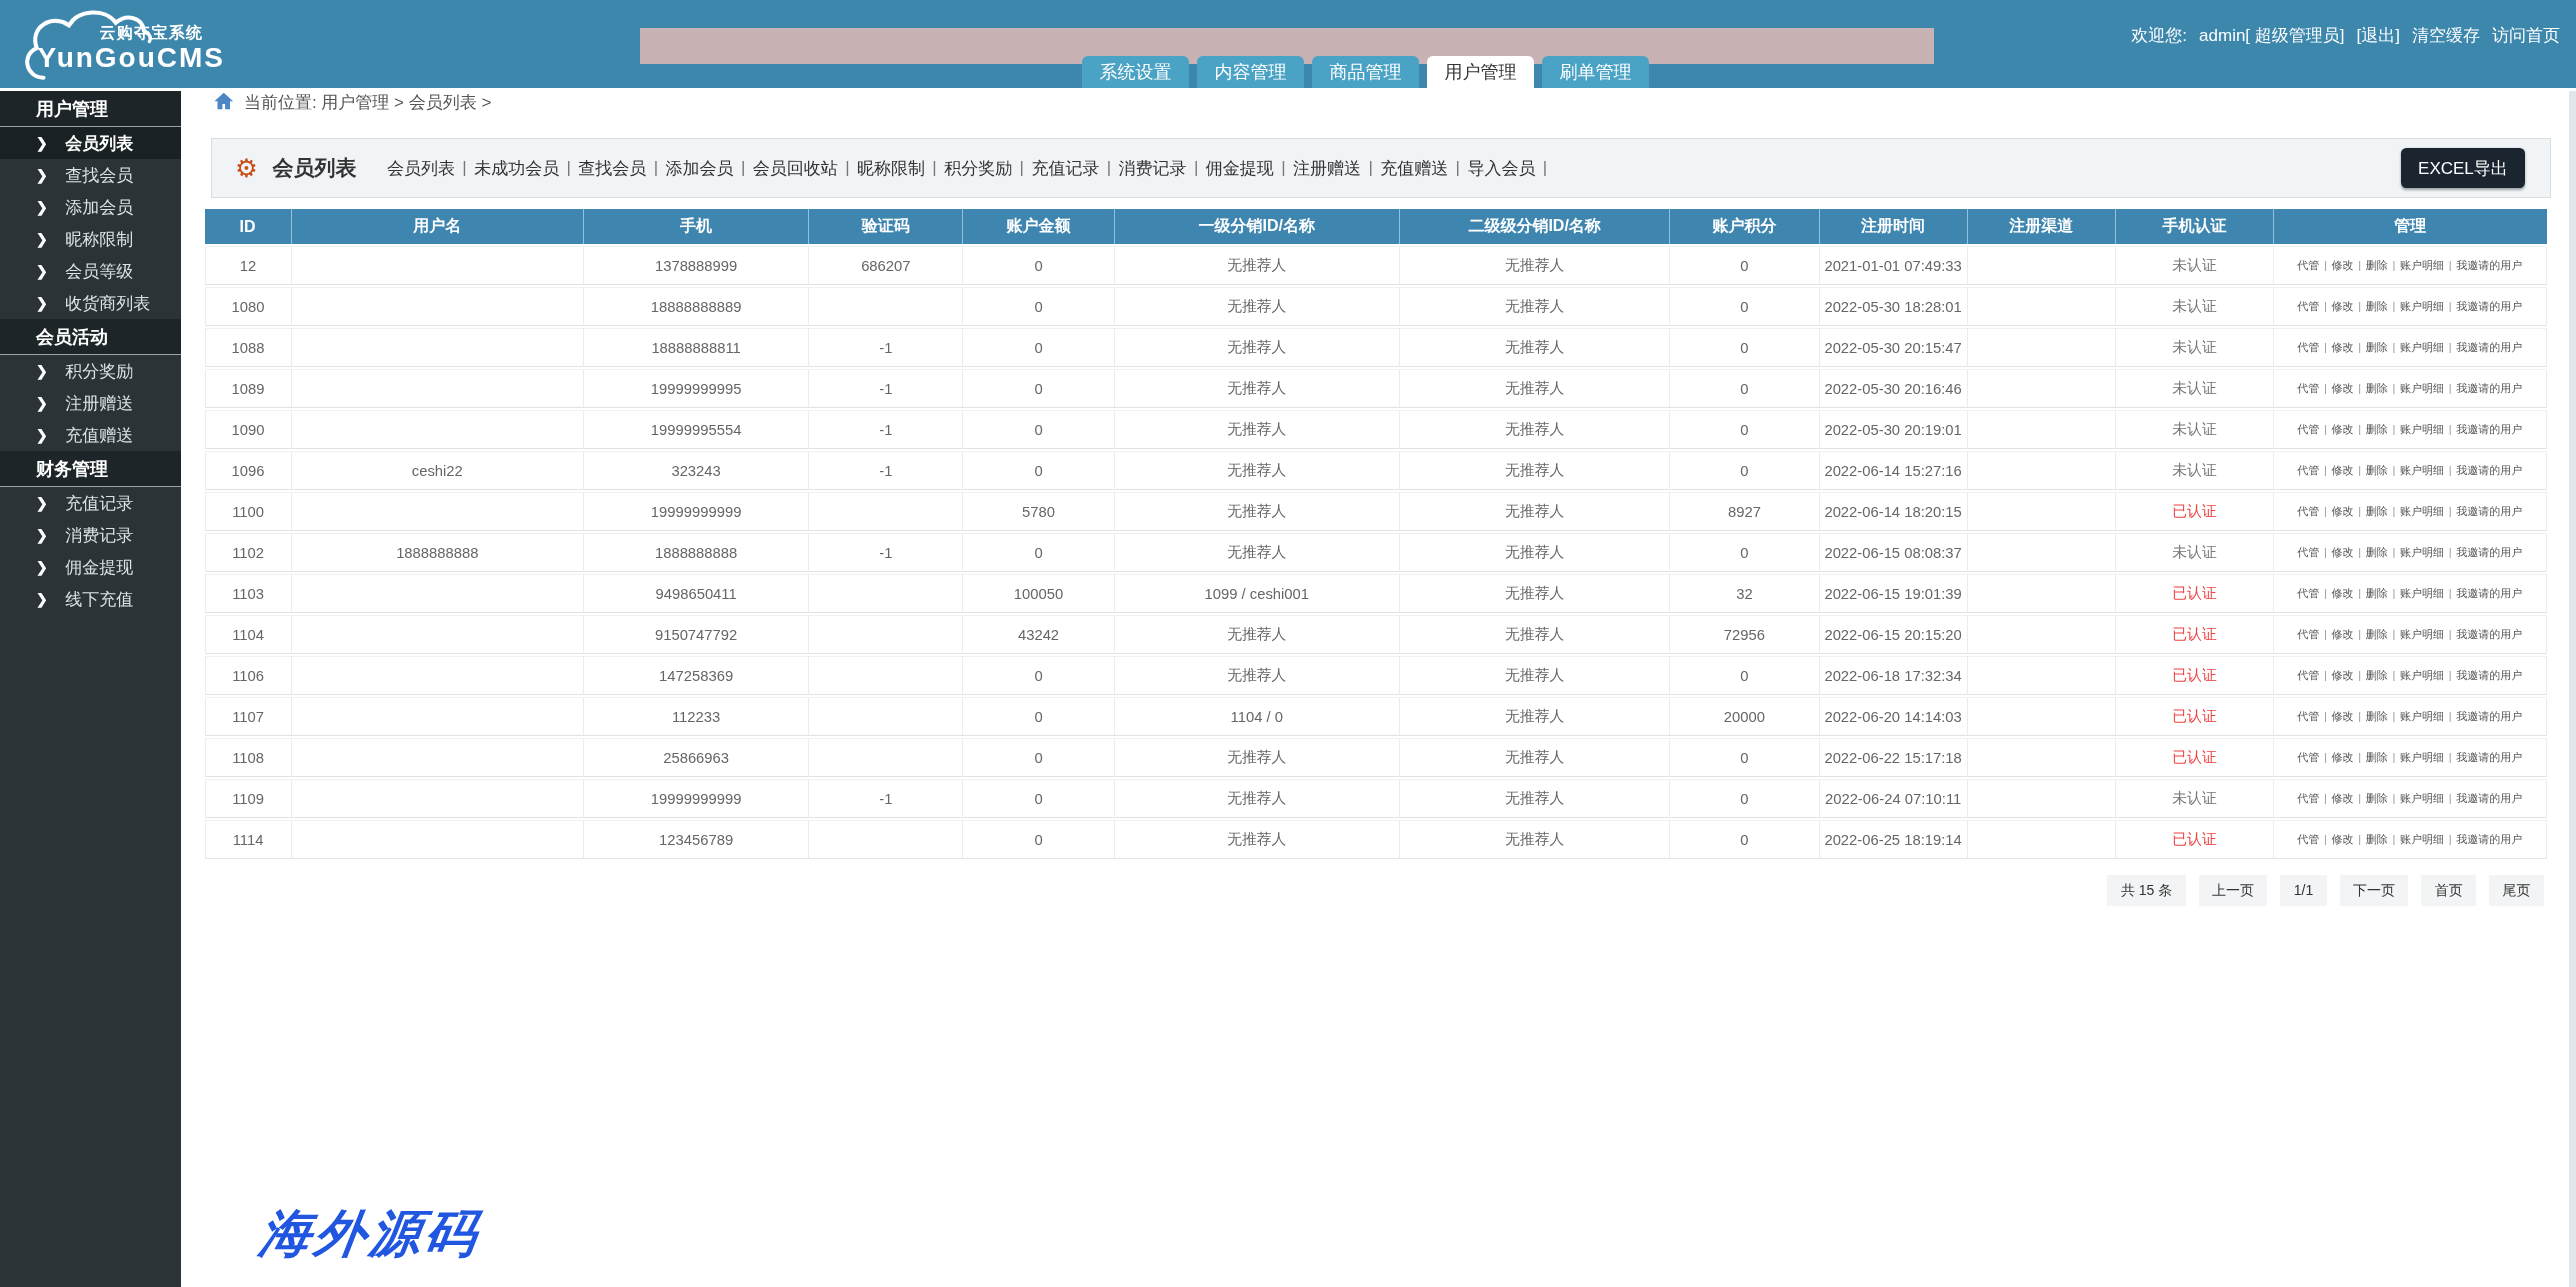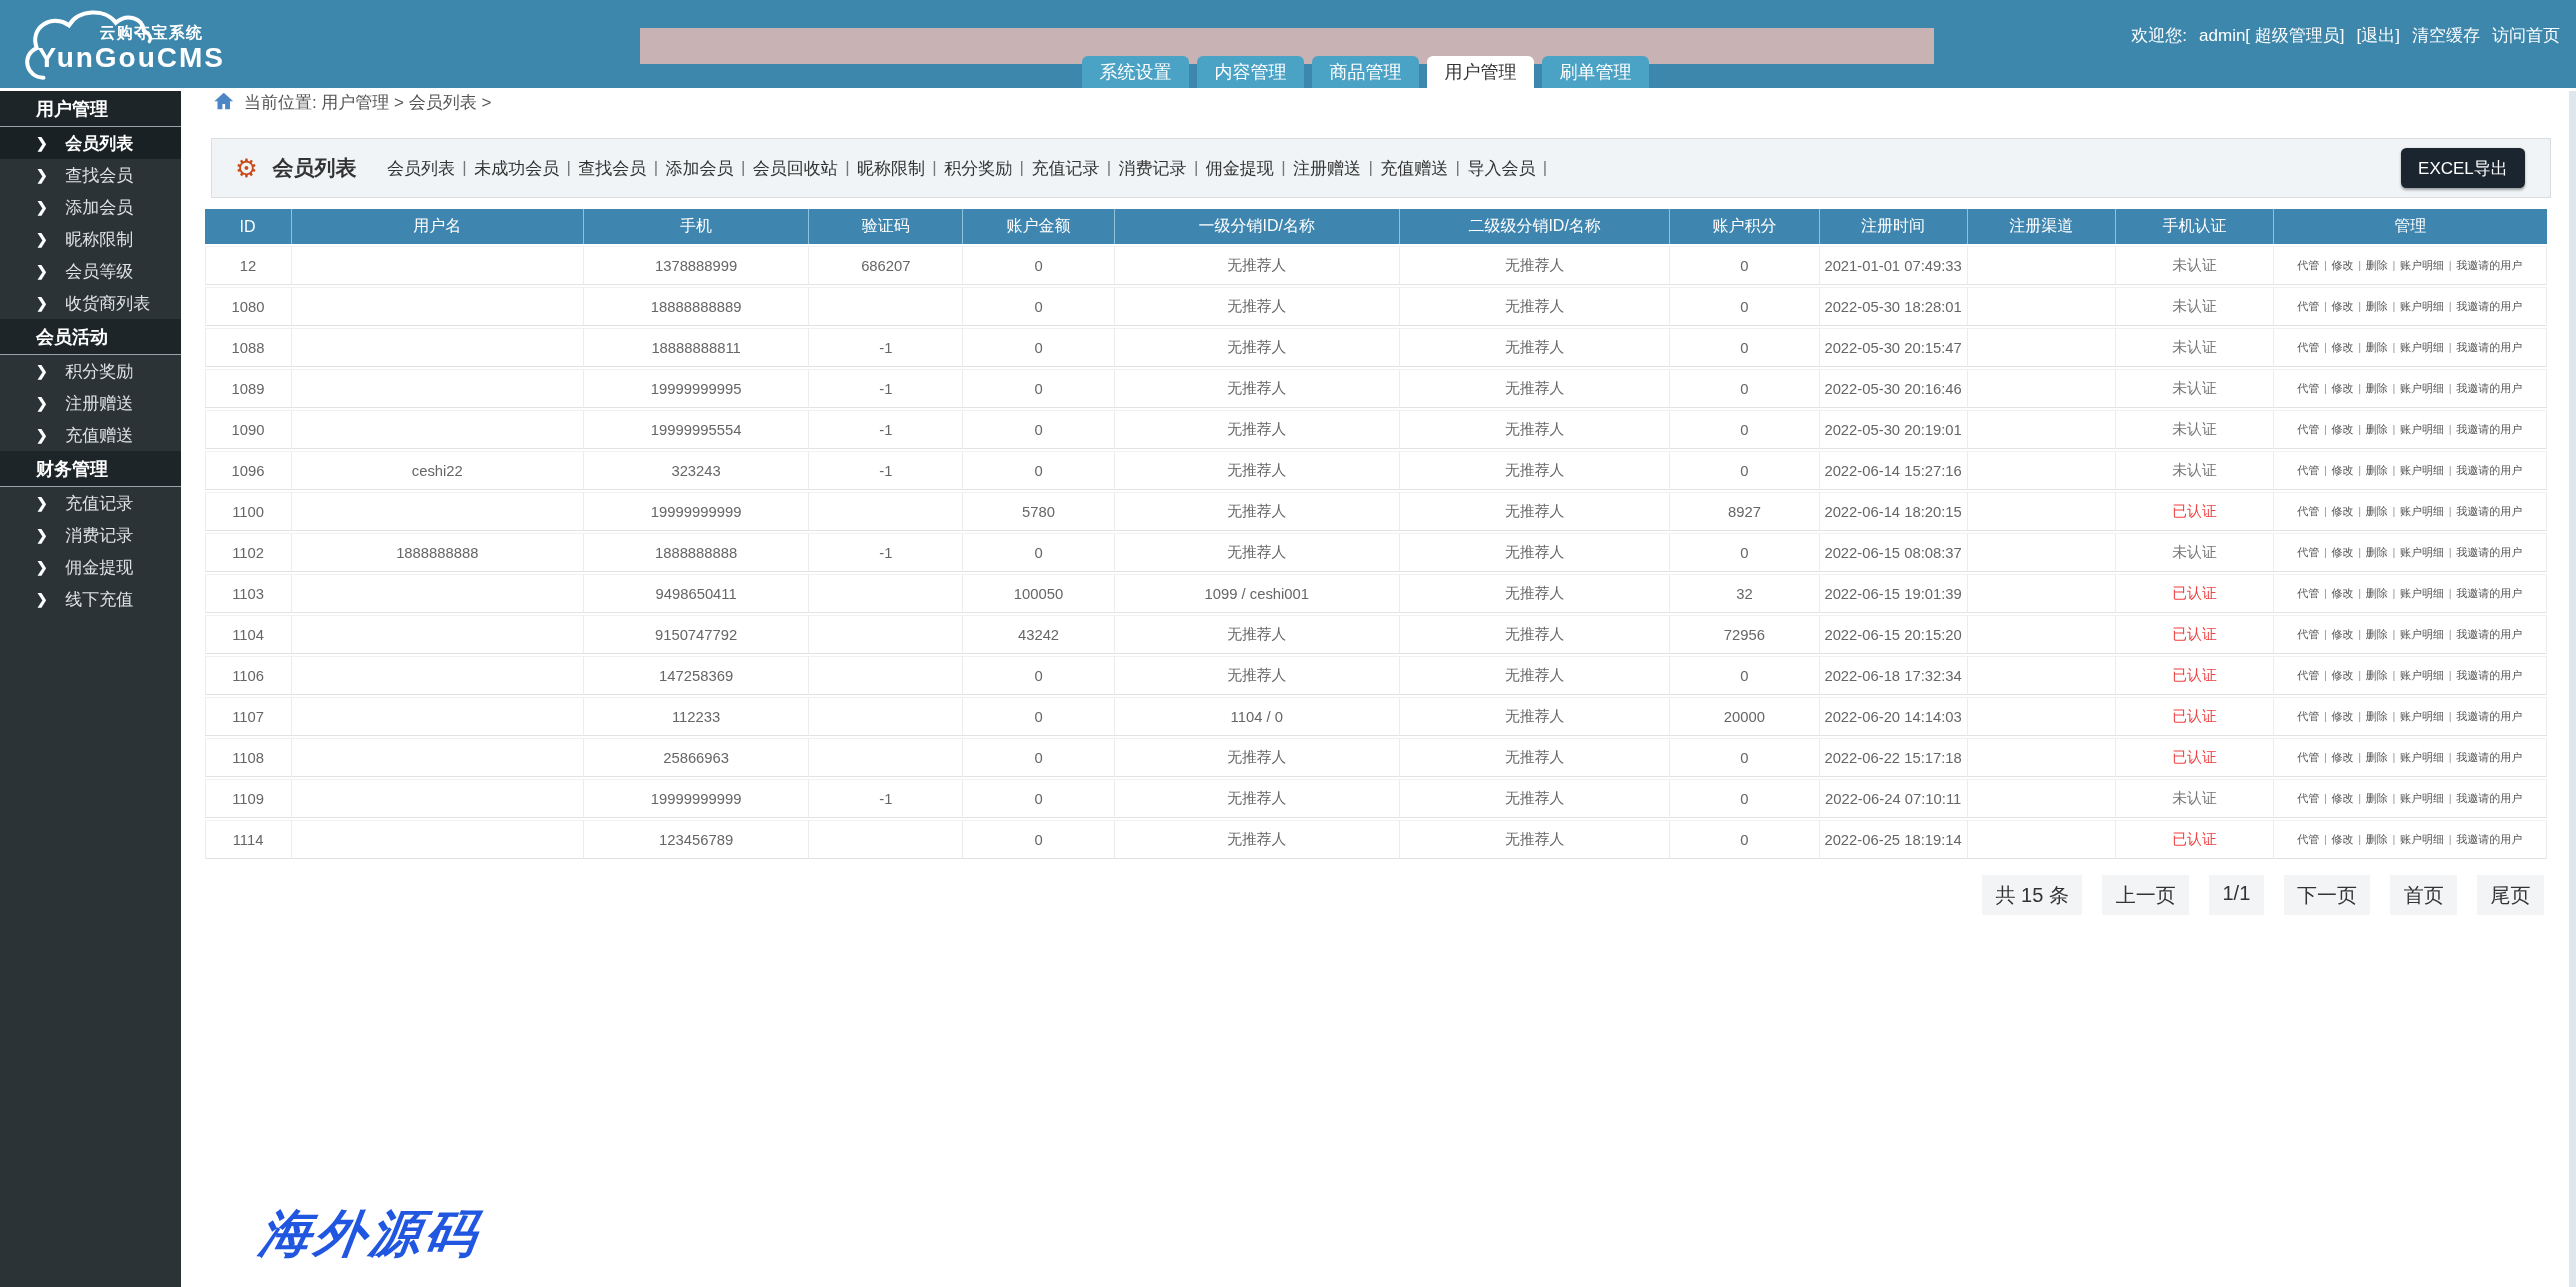--- a/index.html
+++ b/index.html
@@ -38,32 +38,32 @@
   .toolbar { margin:4px 25.5px 0 30px; height:60px; background:#f0f4f6; border:0.7px solid #d9dee1; display:flex; align-items:center; padding:0 17.5px; }
   .gear-icon { font-size:25.5px; color:#c94d1b; margin-left:5.4px; }
   .tb-title { font-size:21px; font-weight:bold; color:#333; margin:0 23px 0 14.8px; }
   .tb-links { display:flex; align-items:center; font-size:17px; color:#333; flex-wrap:nowrap; }
   .tb-links a { color:#333; margin:0 7.4px; }
   .tb-links .sep { color:#777; }
   .excel-btn { margin-left:auto; margin-right:6.7px; background:#1b2530; color:#fff; border:none; border-radius:5.4px; font-size:17px; font-weight:normal; padding:8.7px 17.5px; cursor:pointer; font-family:inherit; box-shadow:0 1.3px 2.7px rgba(0,0,0,.35); }
 
   .table-wrap { margin:9.4px 0 0 23.5px; }
   table { width:2342px; table-layout:fixed; border-collapse:separate; border-spacing:0 2px; }
-  thead th { background:#3e86b0; color:#fff; font-weight:normal; font-size:16px; height:35px; border-right:0.7px solid #8fc3dc; }
+  thead th { background:#3e86b0; color:#fff; font-weight:bold; font-size:16px; height:35px; border-right:0.7px solid #8fc3dc; }
   thead th:last-child { border-right:none; }
   tbody td { background:#fff; height:39px; text-align:center; font-size:14.8px; color:#666;
              border-bottom:0.7px solid #e2e2e2; border-top:0.7px solid #f1f1f1; border-right:0.7px solid #ececec; }
   tbody td:first-child { border-left:0.7px solid #ececec; }
   .auth-no { color:#777; }
   .auth-yes { color:#ef4444; }
   td.mgmt { font-size:11px; color:#555; white-space:nowrap; }
   td.mgmt a { color:#555; margin:0 3.4px; }
   td.mgmt .sep { color:#999; margin:0 1.3px; }
 
-  .pagination { position:absolute; right:32px; top:784px; display:flex; gap:20px; font-size:20px; color:#333; }
+  .pagination { position:absolute; right:32px; top:784px; display:flex; gap:13px; font-size:14px; color:#333; }
   .pg { background:#f3f4f5; padding:6.7px 13.4px; cursor:default; }
   .pg[data-interactable="true"] { cursor:pointer; }
 
   .watermark { position:absolute; left:79px; top:1109px; font-family:"DejaVu Serif", serif; font-style:italic; font-weight:bold; font-size:51px; color:#2056e0; transform:skewX(-8deg); letter-spacing:4px; }
 
   .scrollbar-track { position:absolute; right:0; top:91px; bottom:0; width:6.7px; background:#dfe7ec; z-index:6; }
 </style>
 </head>
 <body>
 

